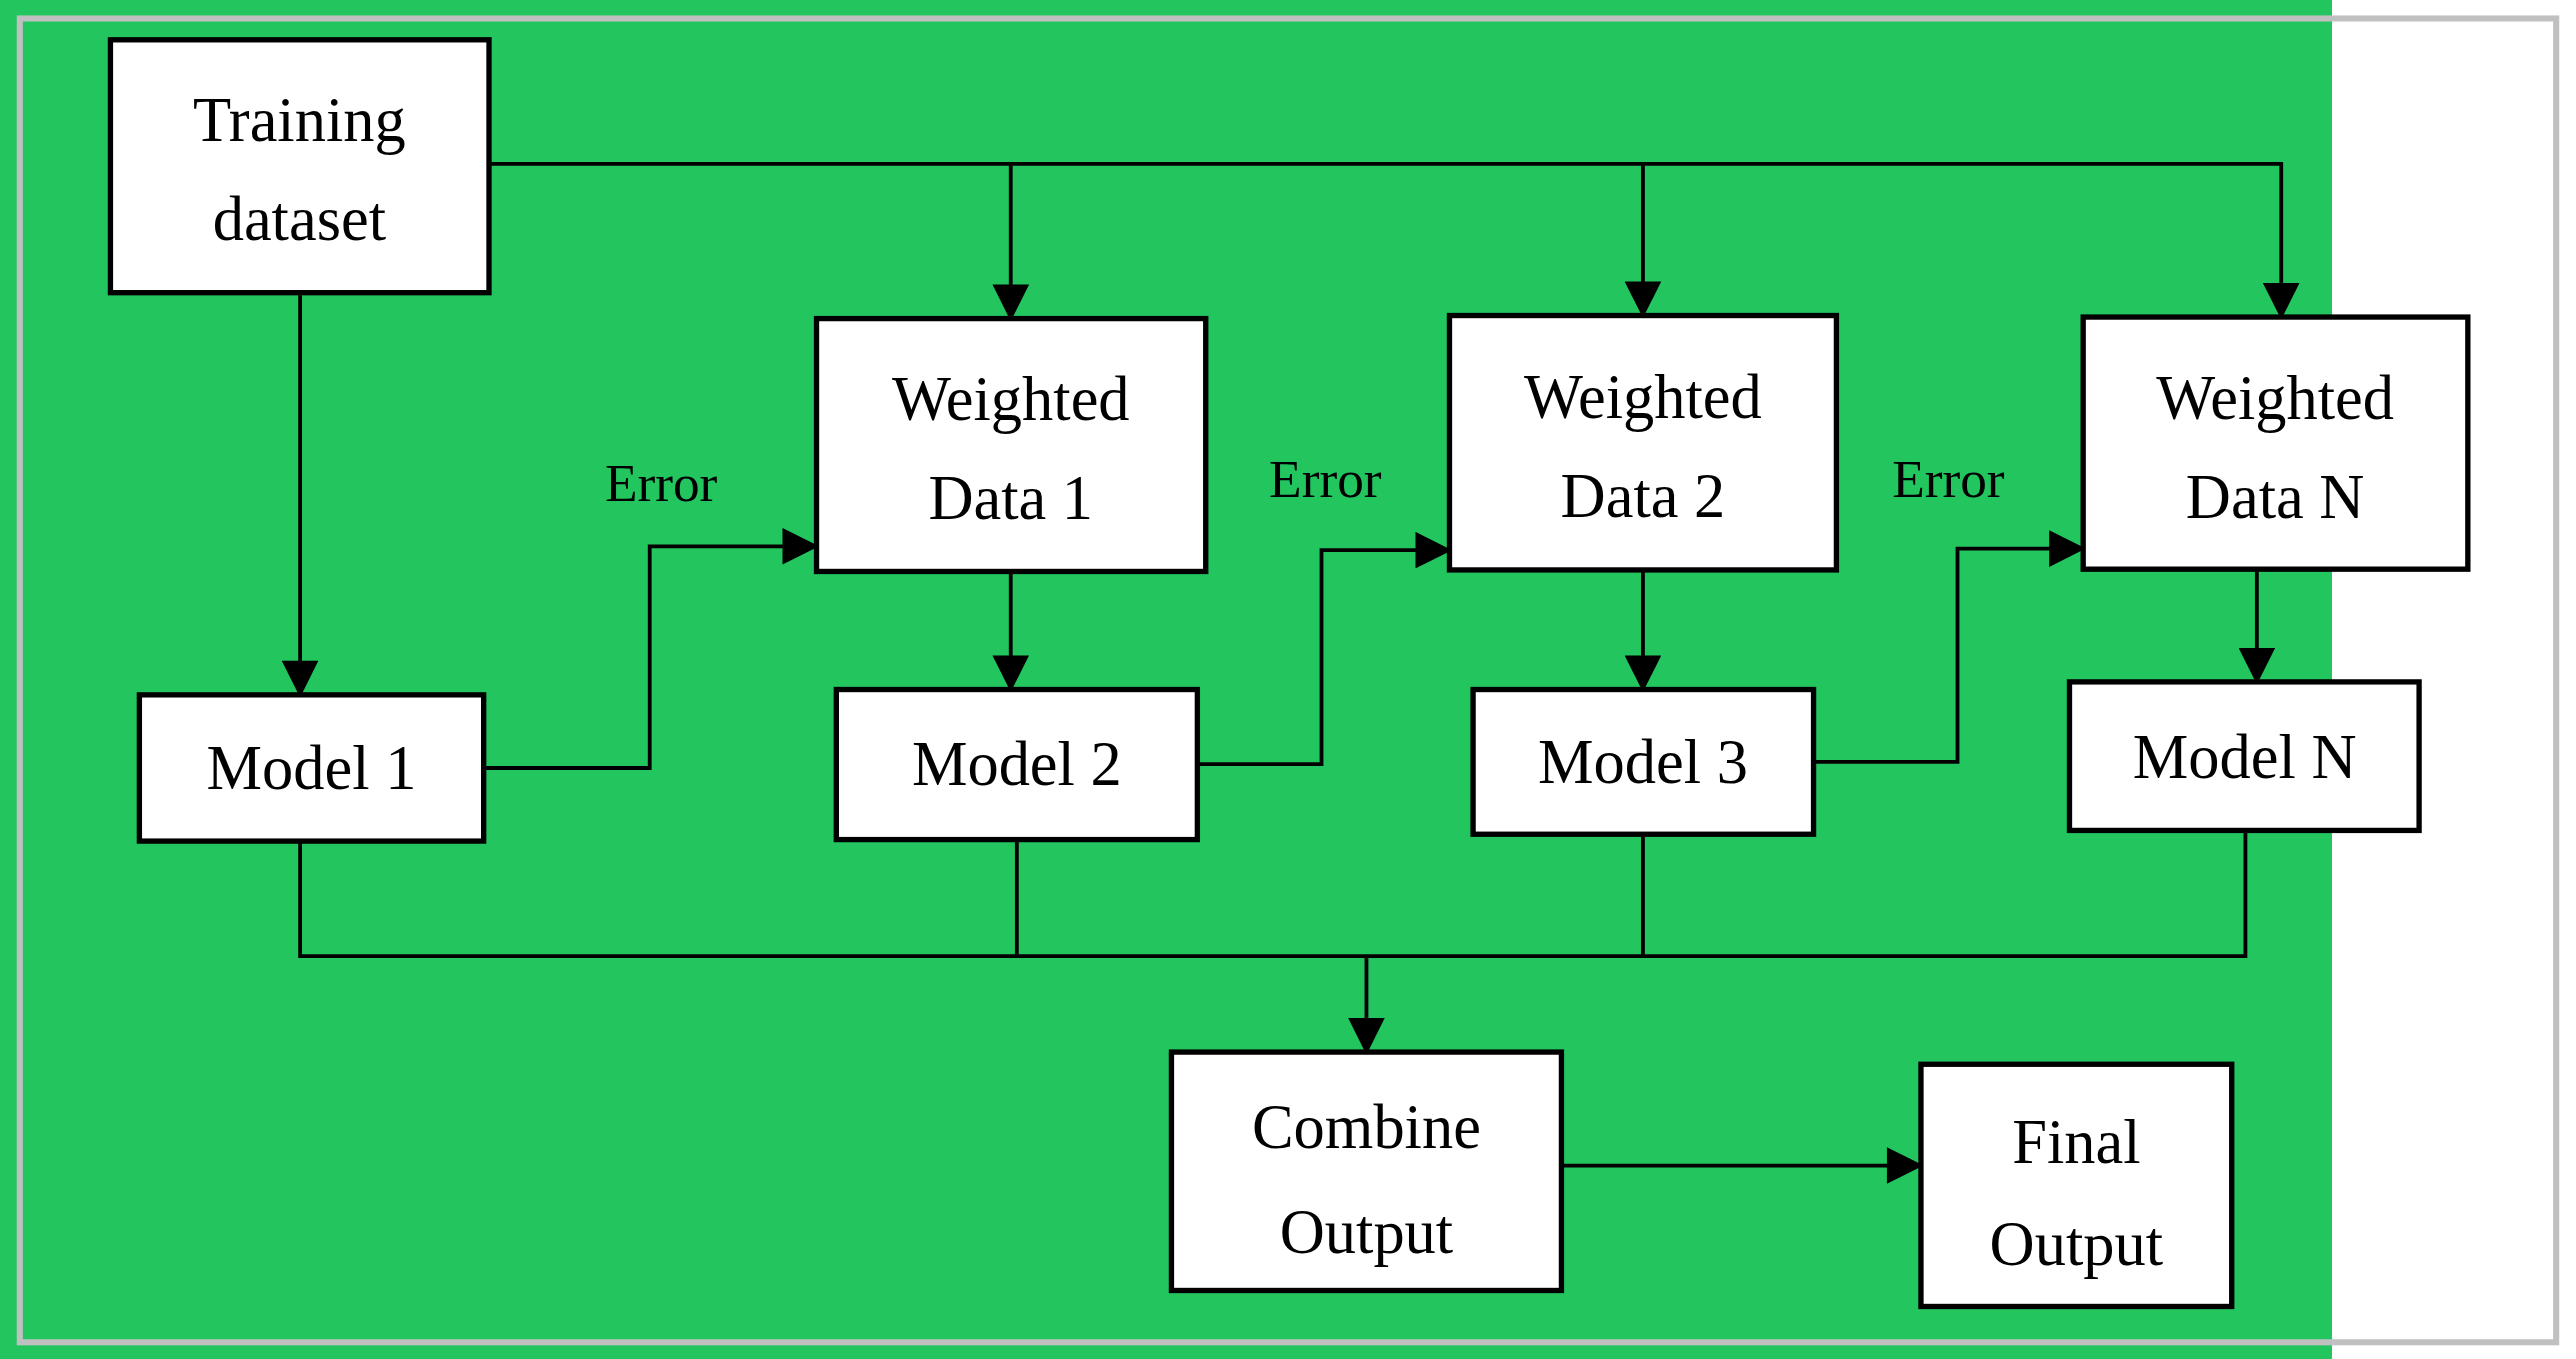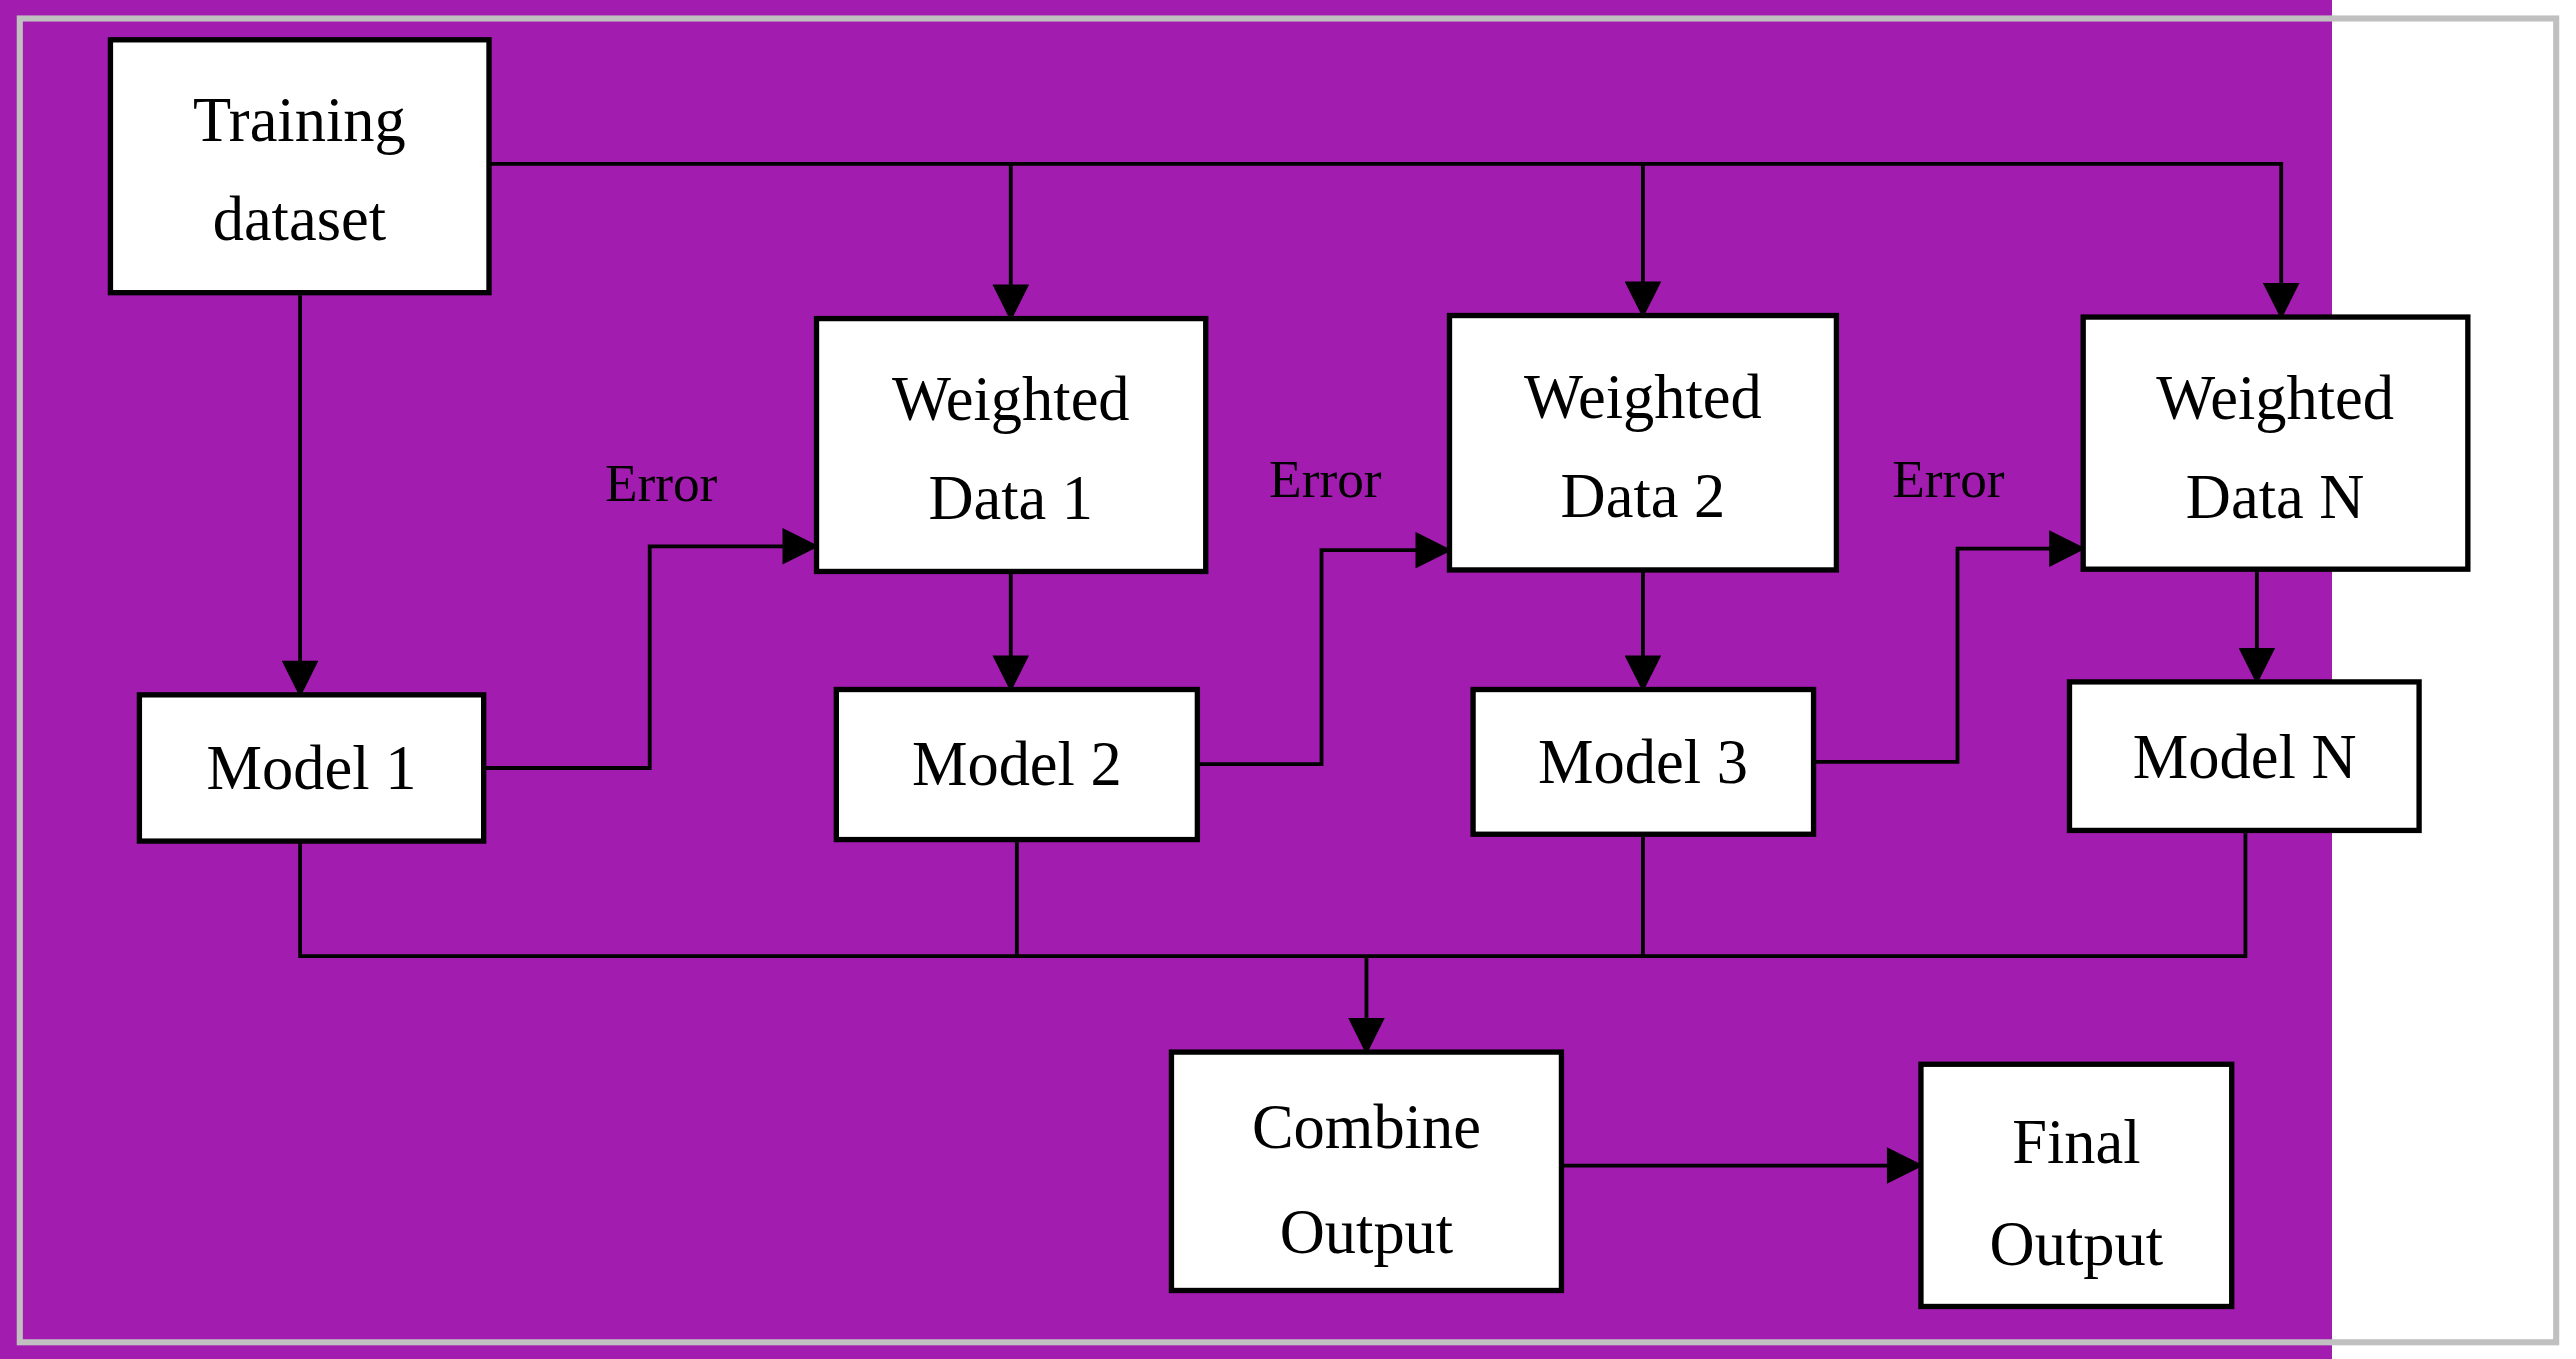--- a/index.html
+++ b/index.html
@@ -4,21 +4,21 @@
 <style>
   html, body {
     margin: 0;
     padding: 0;
     background: #ffffff;
   }
   .stage {
     position: relative;
     width: 2332px;
     height: 1360px;
-    background: #a21caf;
+    background: #22c55e;
   }
   svg.diagram {
     display: block;
     width: 2576px;
     height: 1360px;
   }
   .frame {
     fill: none;
     stroke: #c0c0c0;
     stroke-width: 8;

